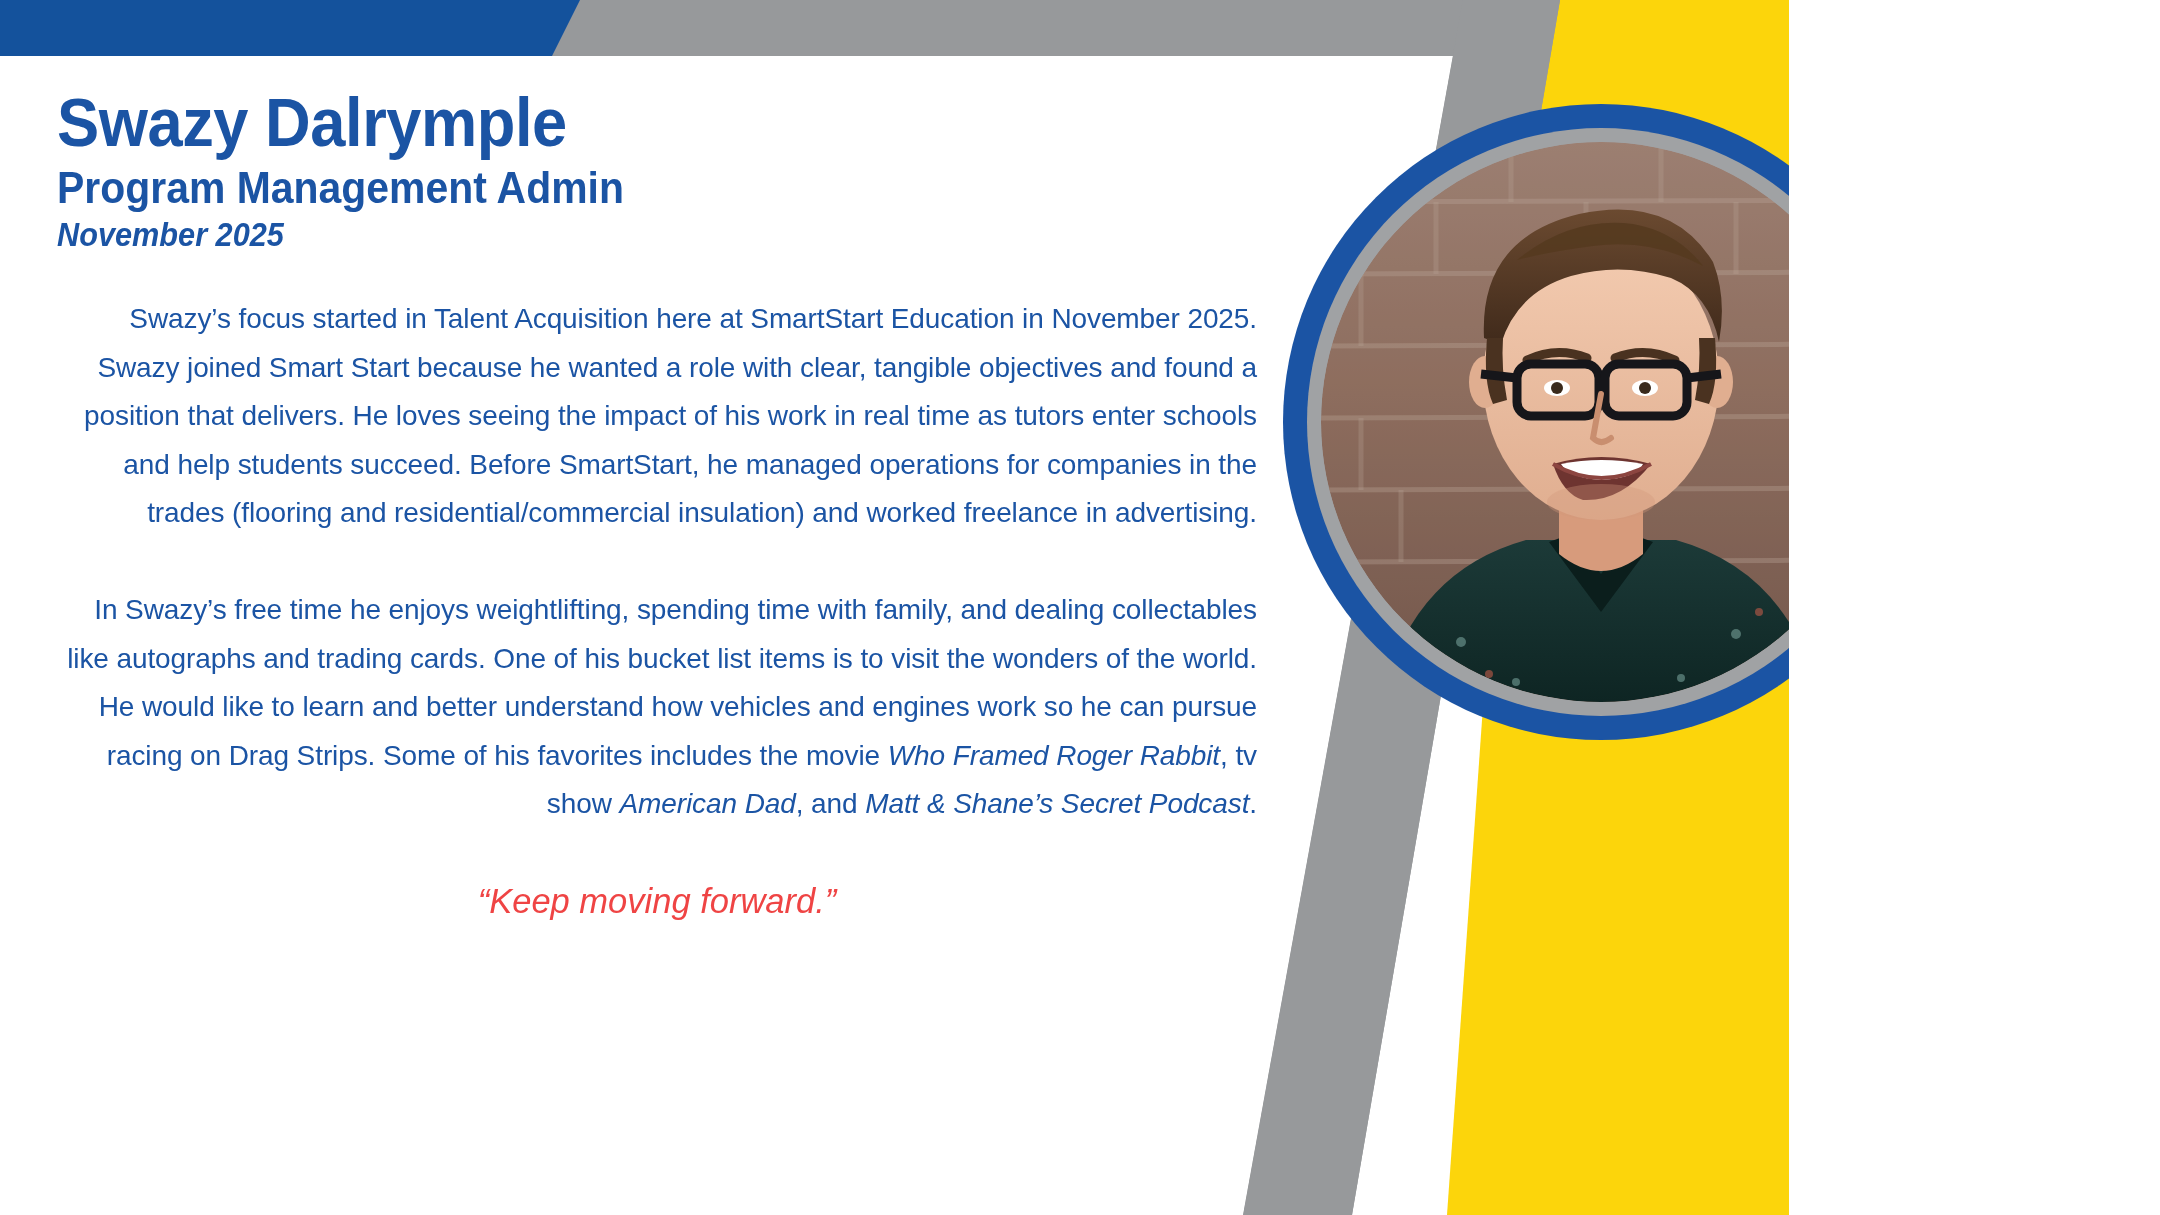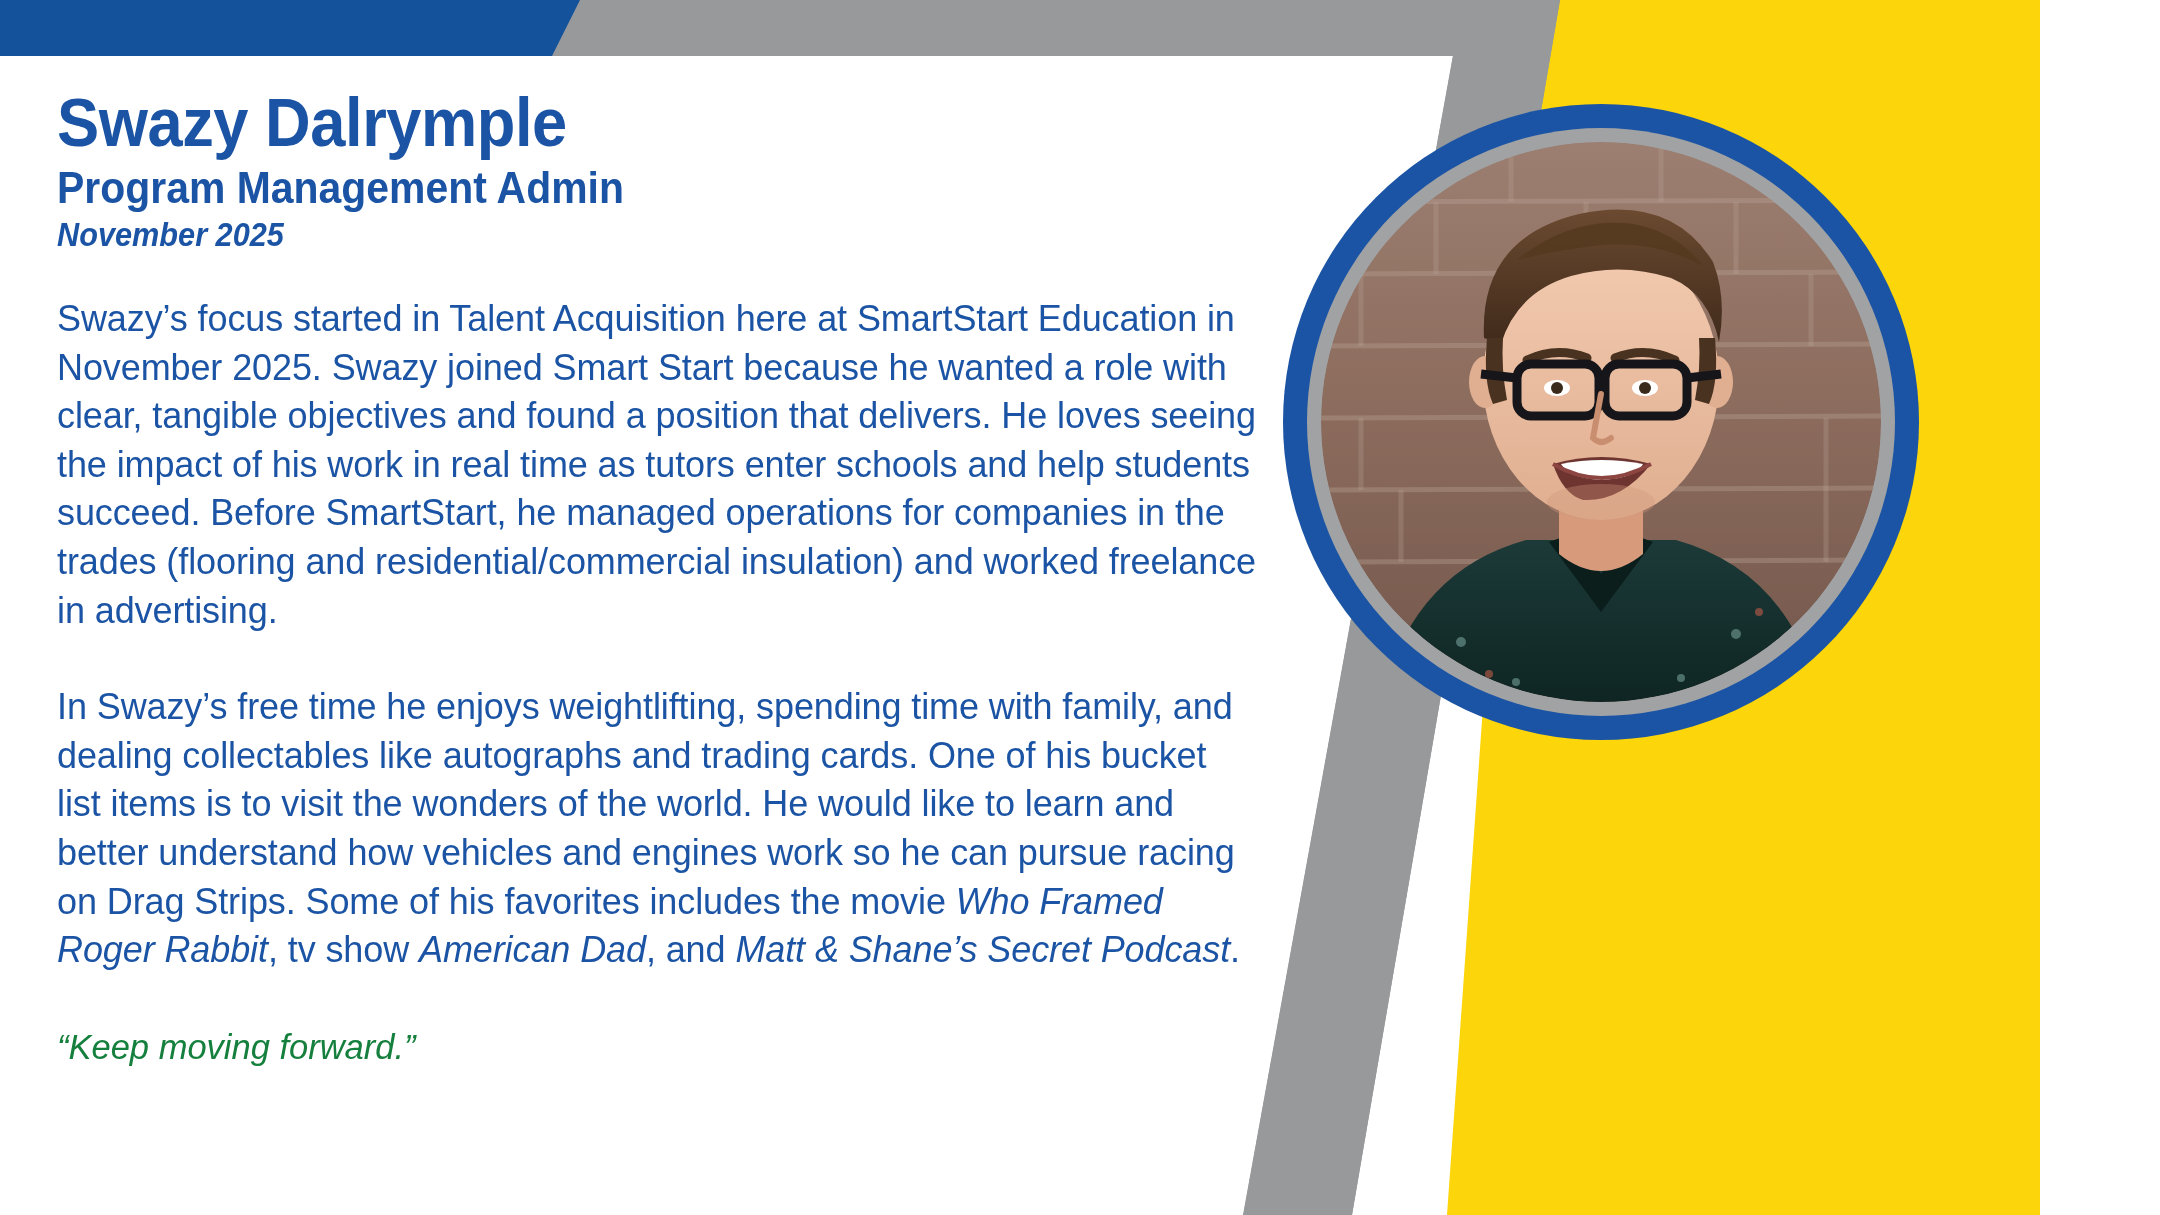--- a/index.html
+++ b/index.html
@@ -6,21 +6,21 @@
     margin: 0; padding: 0;
     background: #ffffff;
   }
   body {
     width: 2160px; height: 1215px;
     font-family: "Liberation Sans", sans-serif;
     overflow: hidden;
   }
   #slide {
     position: relative;
-    width: 2040px; height: 1215px;
+    width: 1789px; height: 1215px;
     background: #ffffff;
     overflow: hidden;
   }
 
   
   #bg-layer {
     position: absolute; inset: 0;
     width: 2160px; height: 1215px;
   }
 
@@ -58,24 +58,25 @@
     margin: 0;
     transform: scaleX(0.93);
     transform-origin: left center;
   }
 
   #body-copy {
     margin-top: 44px;
     width: 1200px;
   }
   .para {
-    font-size: 36px;
+    font-size: 28px;
     line-height: 48.6px;
     margin: 0 0 48px 0;
     letter-spacing: -0.1px;
+    text-align: right;
   }
   .para:last-child { margin-bottom: 0; }
   .para em { }
   .quote {
     font-size: 34.5px;
     line-height: 48.6px;
     font-style: italic;
     margin: 0;
   }
 
@@ -130,21 +131,21 @@
 
     <h1 class="name" style="color: rgb(27, 84, 164);">Swazy Dalrymple</h1>
 
     <h2 class="role" style="color: rgb(27, 84, 164);">Program Management Admin</h2>
 
     <h3 class="date" style="color: rgb(27, 84, 164);">November 2025</h3>
 
     <div id="body-copy">
       <p class="para" id="para-1" style="color: rgb(27, 84, 164);"><span>Swazy’s focus started in Talent Acquisition here at SmartStart Education in November 2025. Swazy joined Smart Start because he wanted a role with clear, tangible objectives and found a position that delivers. He loves seeing the impact of his work in real time as tutors enter schools and help students succeed. Before SmartStart, he managed operations for companies in the trades (flooring and residential/commercial insulation) and worked freelance in advertising.</span></p>
       <p class="para" id="para-2" style="color: rgb(27, 84, 164);"><span>In Swazy’s free time he enjoys weightlifting, spending time with family, and dealing collectables like autographs and trading cards. One of his bucket list items is to visit the wonders of the world.  He would like to learn and better understand how vehicles and engines work so he can pursue racing on Drag Strips. Some of his favorites includes the movie </span><em>Who Framed Roger Rabbit</em><span>, tv show </span><em>American Dad</em><span>, and </span><em>Matt &amp; Shane’s Secret Podcast</em><span>.</span></p>
-      <p class="quote" style="color: #15803d;">“Keep moving forward.”</p>
+      <p class="quote" style="color: #ef4444; text-align: center;">“Keep moving forward.”</p>
     </div>
   </div>
 
   <div id="portrait-wrap">
     <div id="portrait-ring-blue" style="background: rgb(27, 84, 164);"></div>
     <div id="portrait-ring-gray" style="background: rgb(160, 162, 164);"></div>
     <div id="portrait-photo" aria-label="Headshot of Swazy Dalrymple smiling, wearing dark-rimmed glasses and a dark patterned collared shirt, in front of a brick wall">
       <svg width="560" height="560" viewBox="0 0 560 560">
         <defs>
           <clipPath id="circClip">

